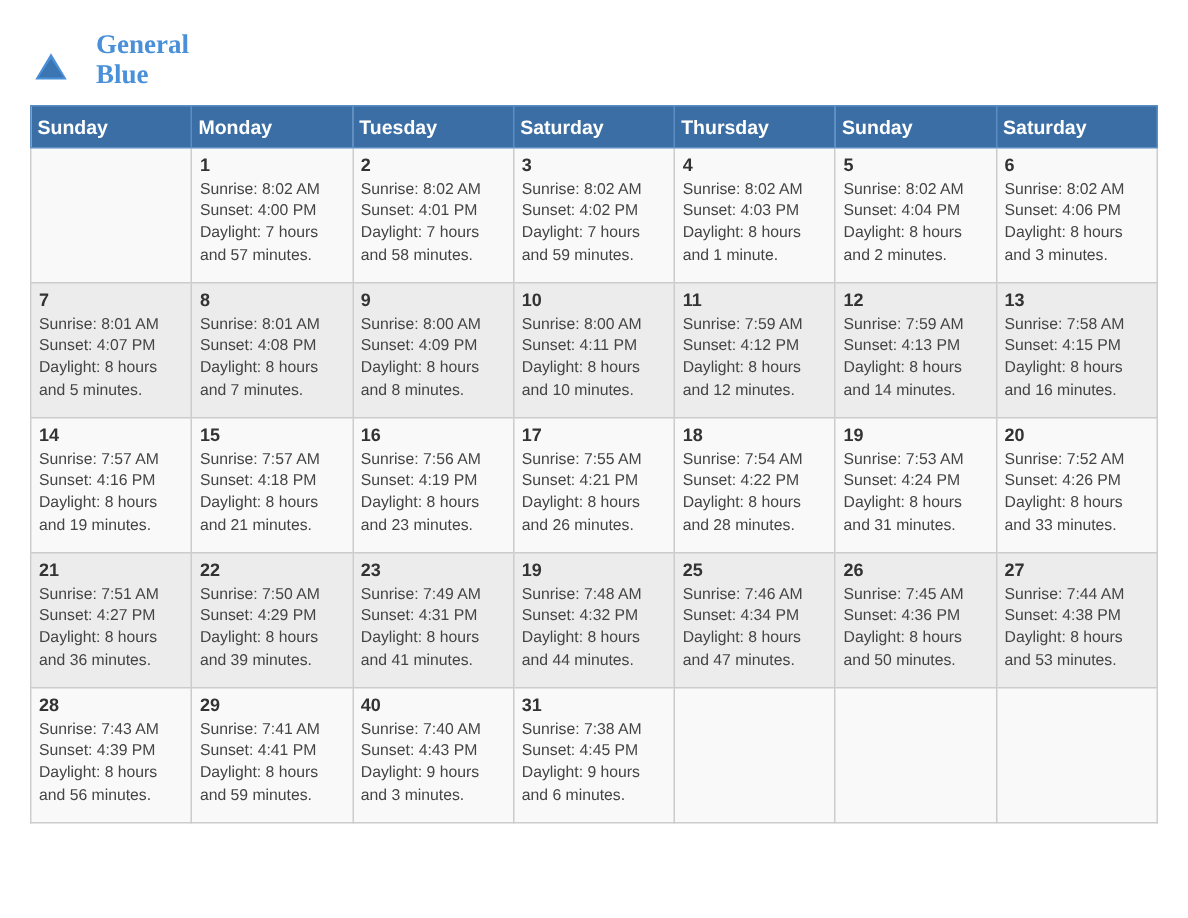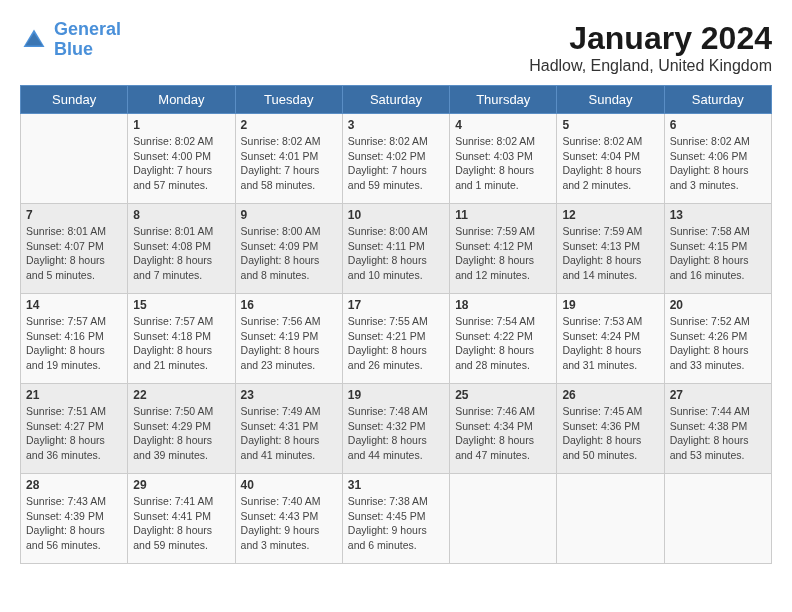--- a/index.html
+++ b/index.html
@@ -11,22 +11,23 @@
       padding: 20px;
     }
     .header {
       display: flex;
       align-items: flex-start;
       justify-content: space-between;
       margin-bottom: 10px;
     }
     .logo {
       display: flex;
-      align-items: center;
-      gap: 6px;
+      align-items: flex-end;
+      gap: 16px;
+      font-family: Liberation Serif, serif;
     }
     .logo-text {
       font-size: 18px;
       font-weight: bold;
       color: #1a3a5c;
       line-height: 1.1;
     }
     .logo-text span {
       color: #4a90d9;
     }
@@ -49,23 +50,23 @@
     }
     table {
       width: 100%;
       border-collapse: collapse;
       table-layout: fixed;
     }
     thead tr th {
       background-color: #3a6ea5;
       color: #fff;
       font-size: 13px;
-      font-weight: normal;
+      font-weight: bold;
       padding: 6px 4px;
-      text-align: center;
+      text-align: left;
       border: 1px solid #5a8ec5;
     }
     tbody tr td {
       border: 1px solid #ccc;
       vertical-align: top;
       padding: 4px 5px;
       font-size: 11px;
       color: #333;
       height: 90px;
     }
@@ -94,24 +95,20 @@
   <div class="logo">
     <svg class="logo-icon" viewBox="0 0 40 40">
       <polygon points="20,5 35,30 5,30" fill="#4a90d9"></polygon>
       <polygon points="20,10 32,28 8,28" fill="#1a3a5c" opacity="0.3"></polygon>
     </svg>
     <div class="logo-text">
       <div><span>General</span></div>
       <div style="color:#4a90d9">Blue</div>
     </div>
   </div>
-  <div class="title-block">
-    <h1>January 2024</h1>
-    <h2>Hadlow, England, United Kingdom</h2>
-  </div>
 </div>
 
 <table>
   <thead>
     <tr>
     <th>Sunday</th>
         <th>Monday</th>
         <th>Tuesday</th>
         <th>Saturday</th>
         <th>Thursday</th>

